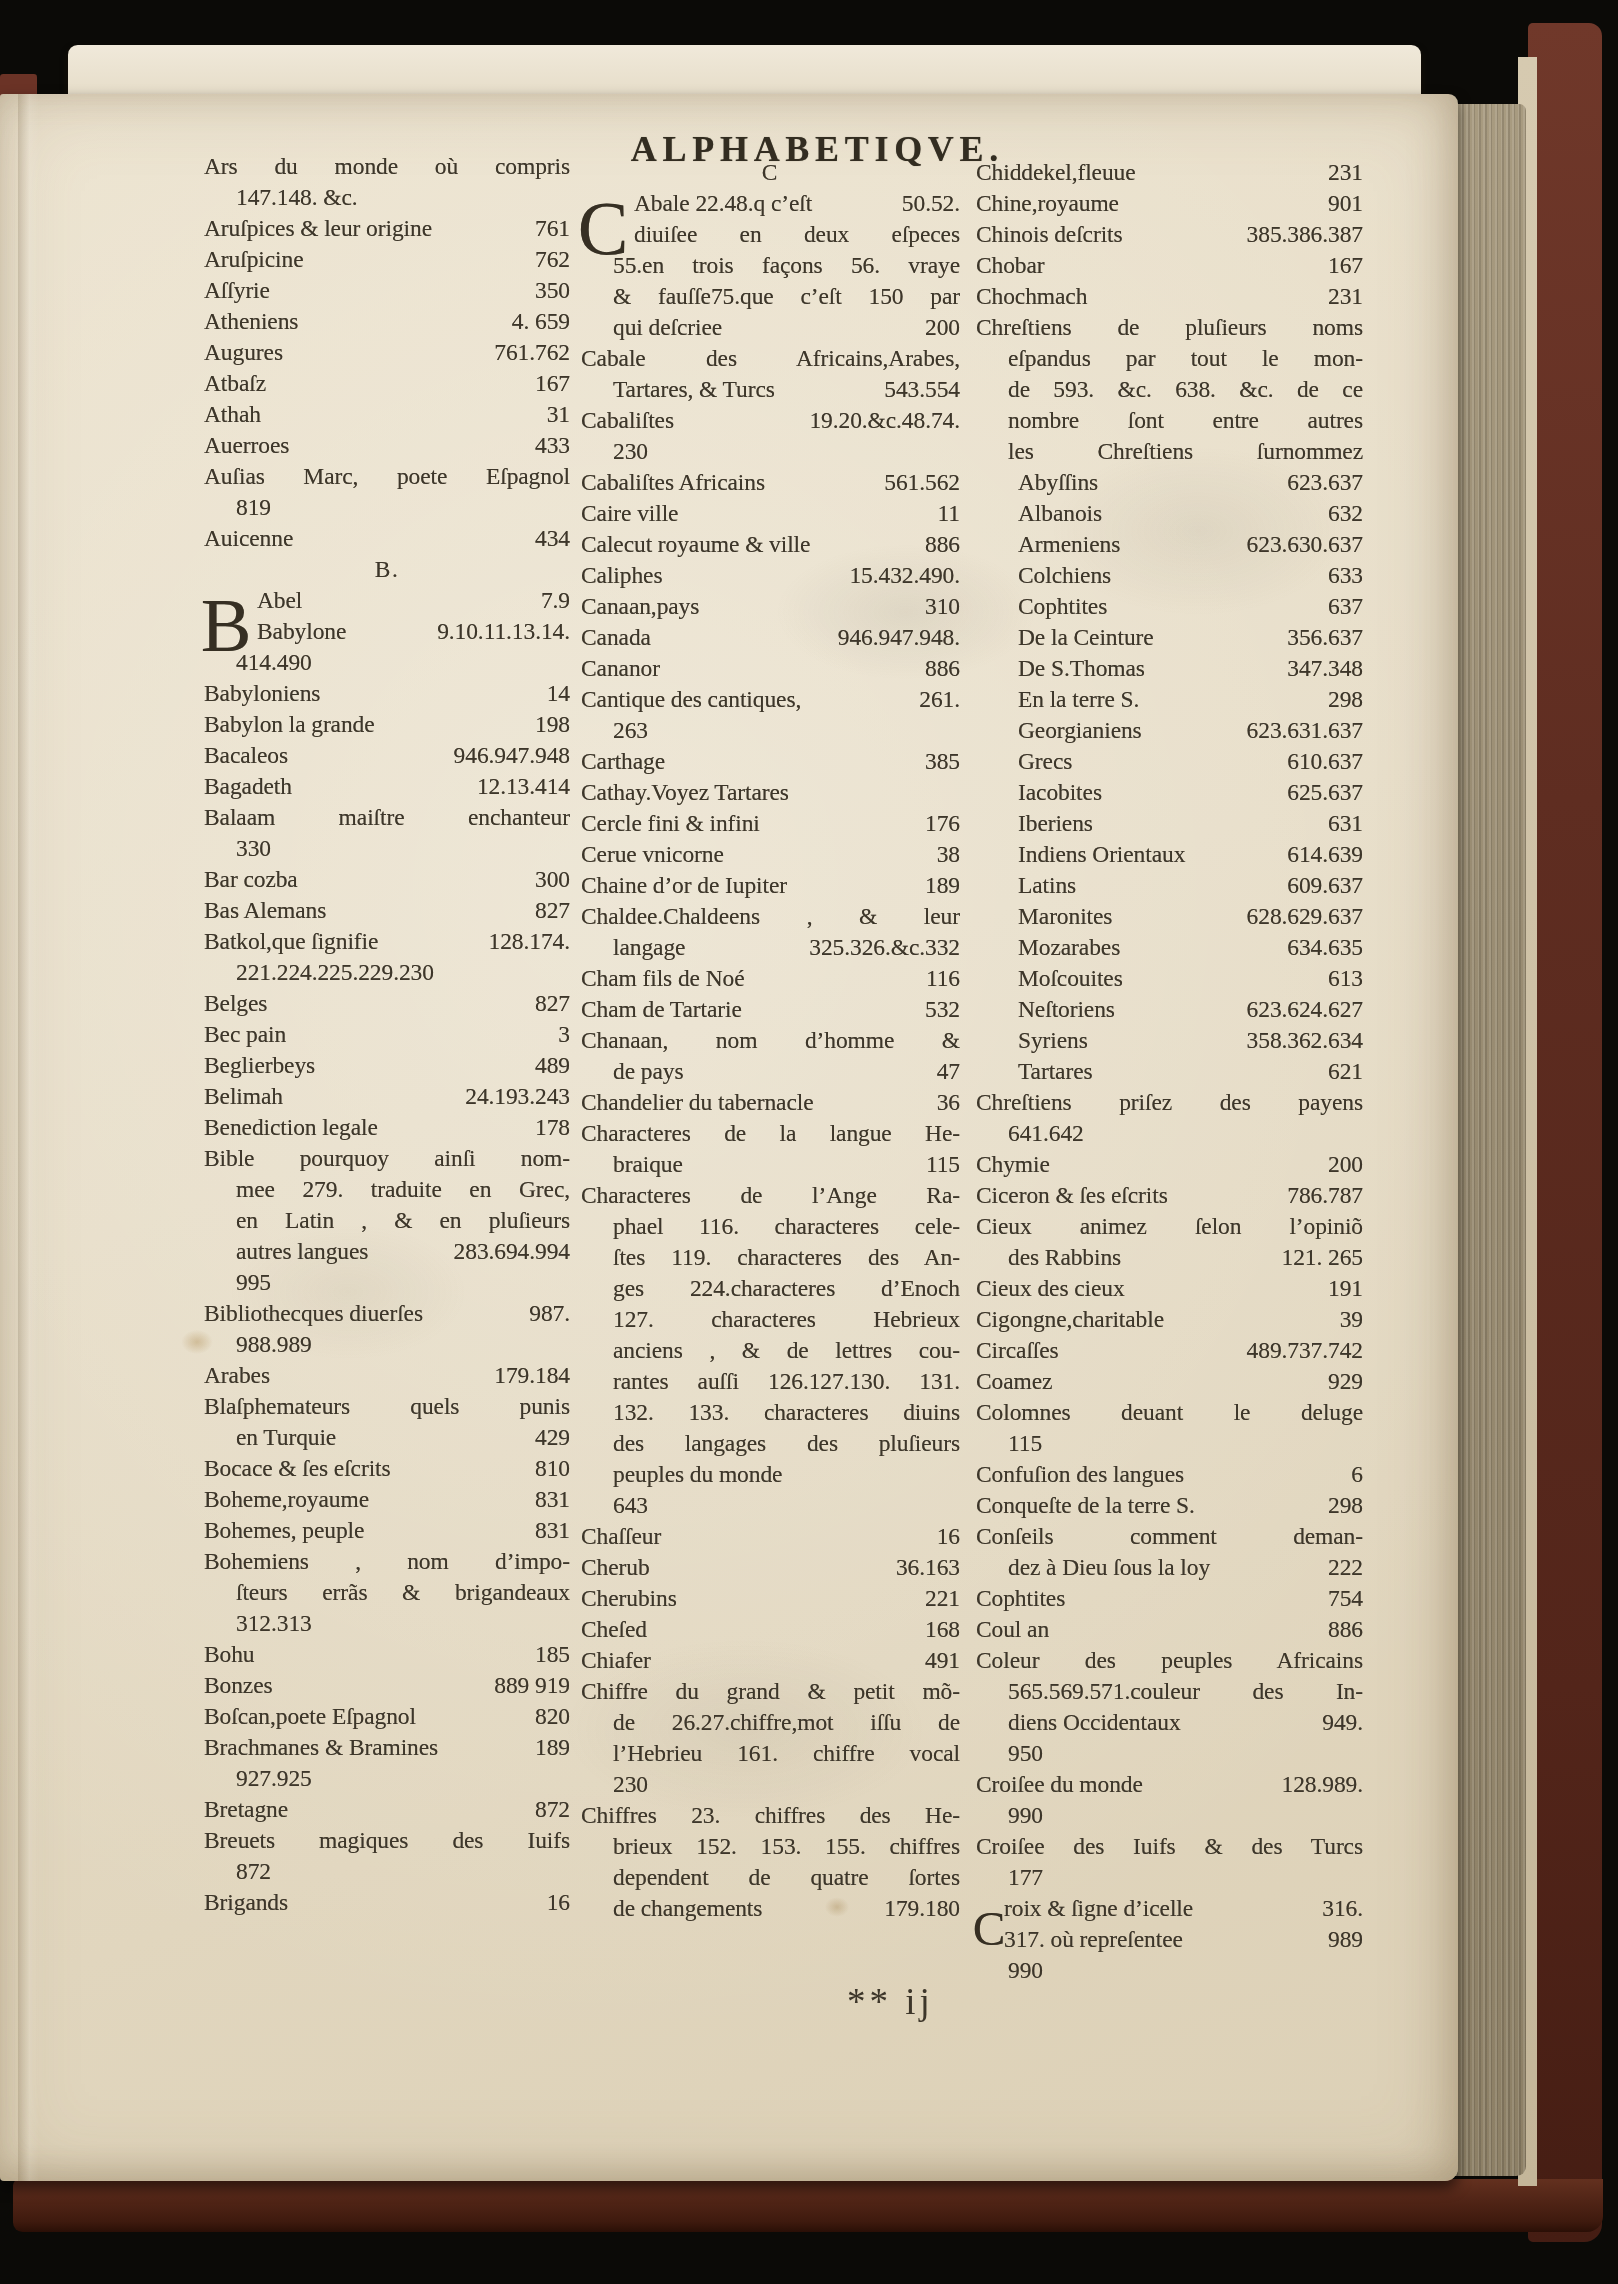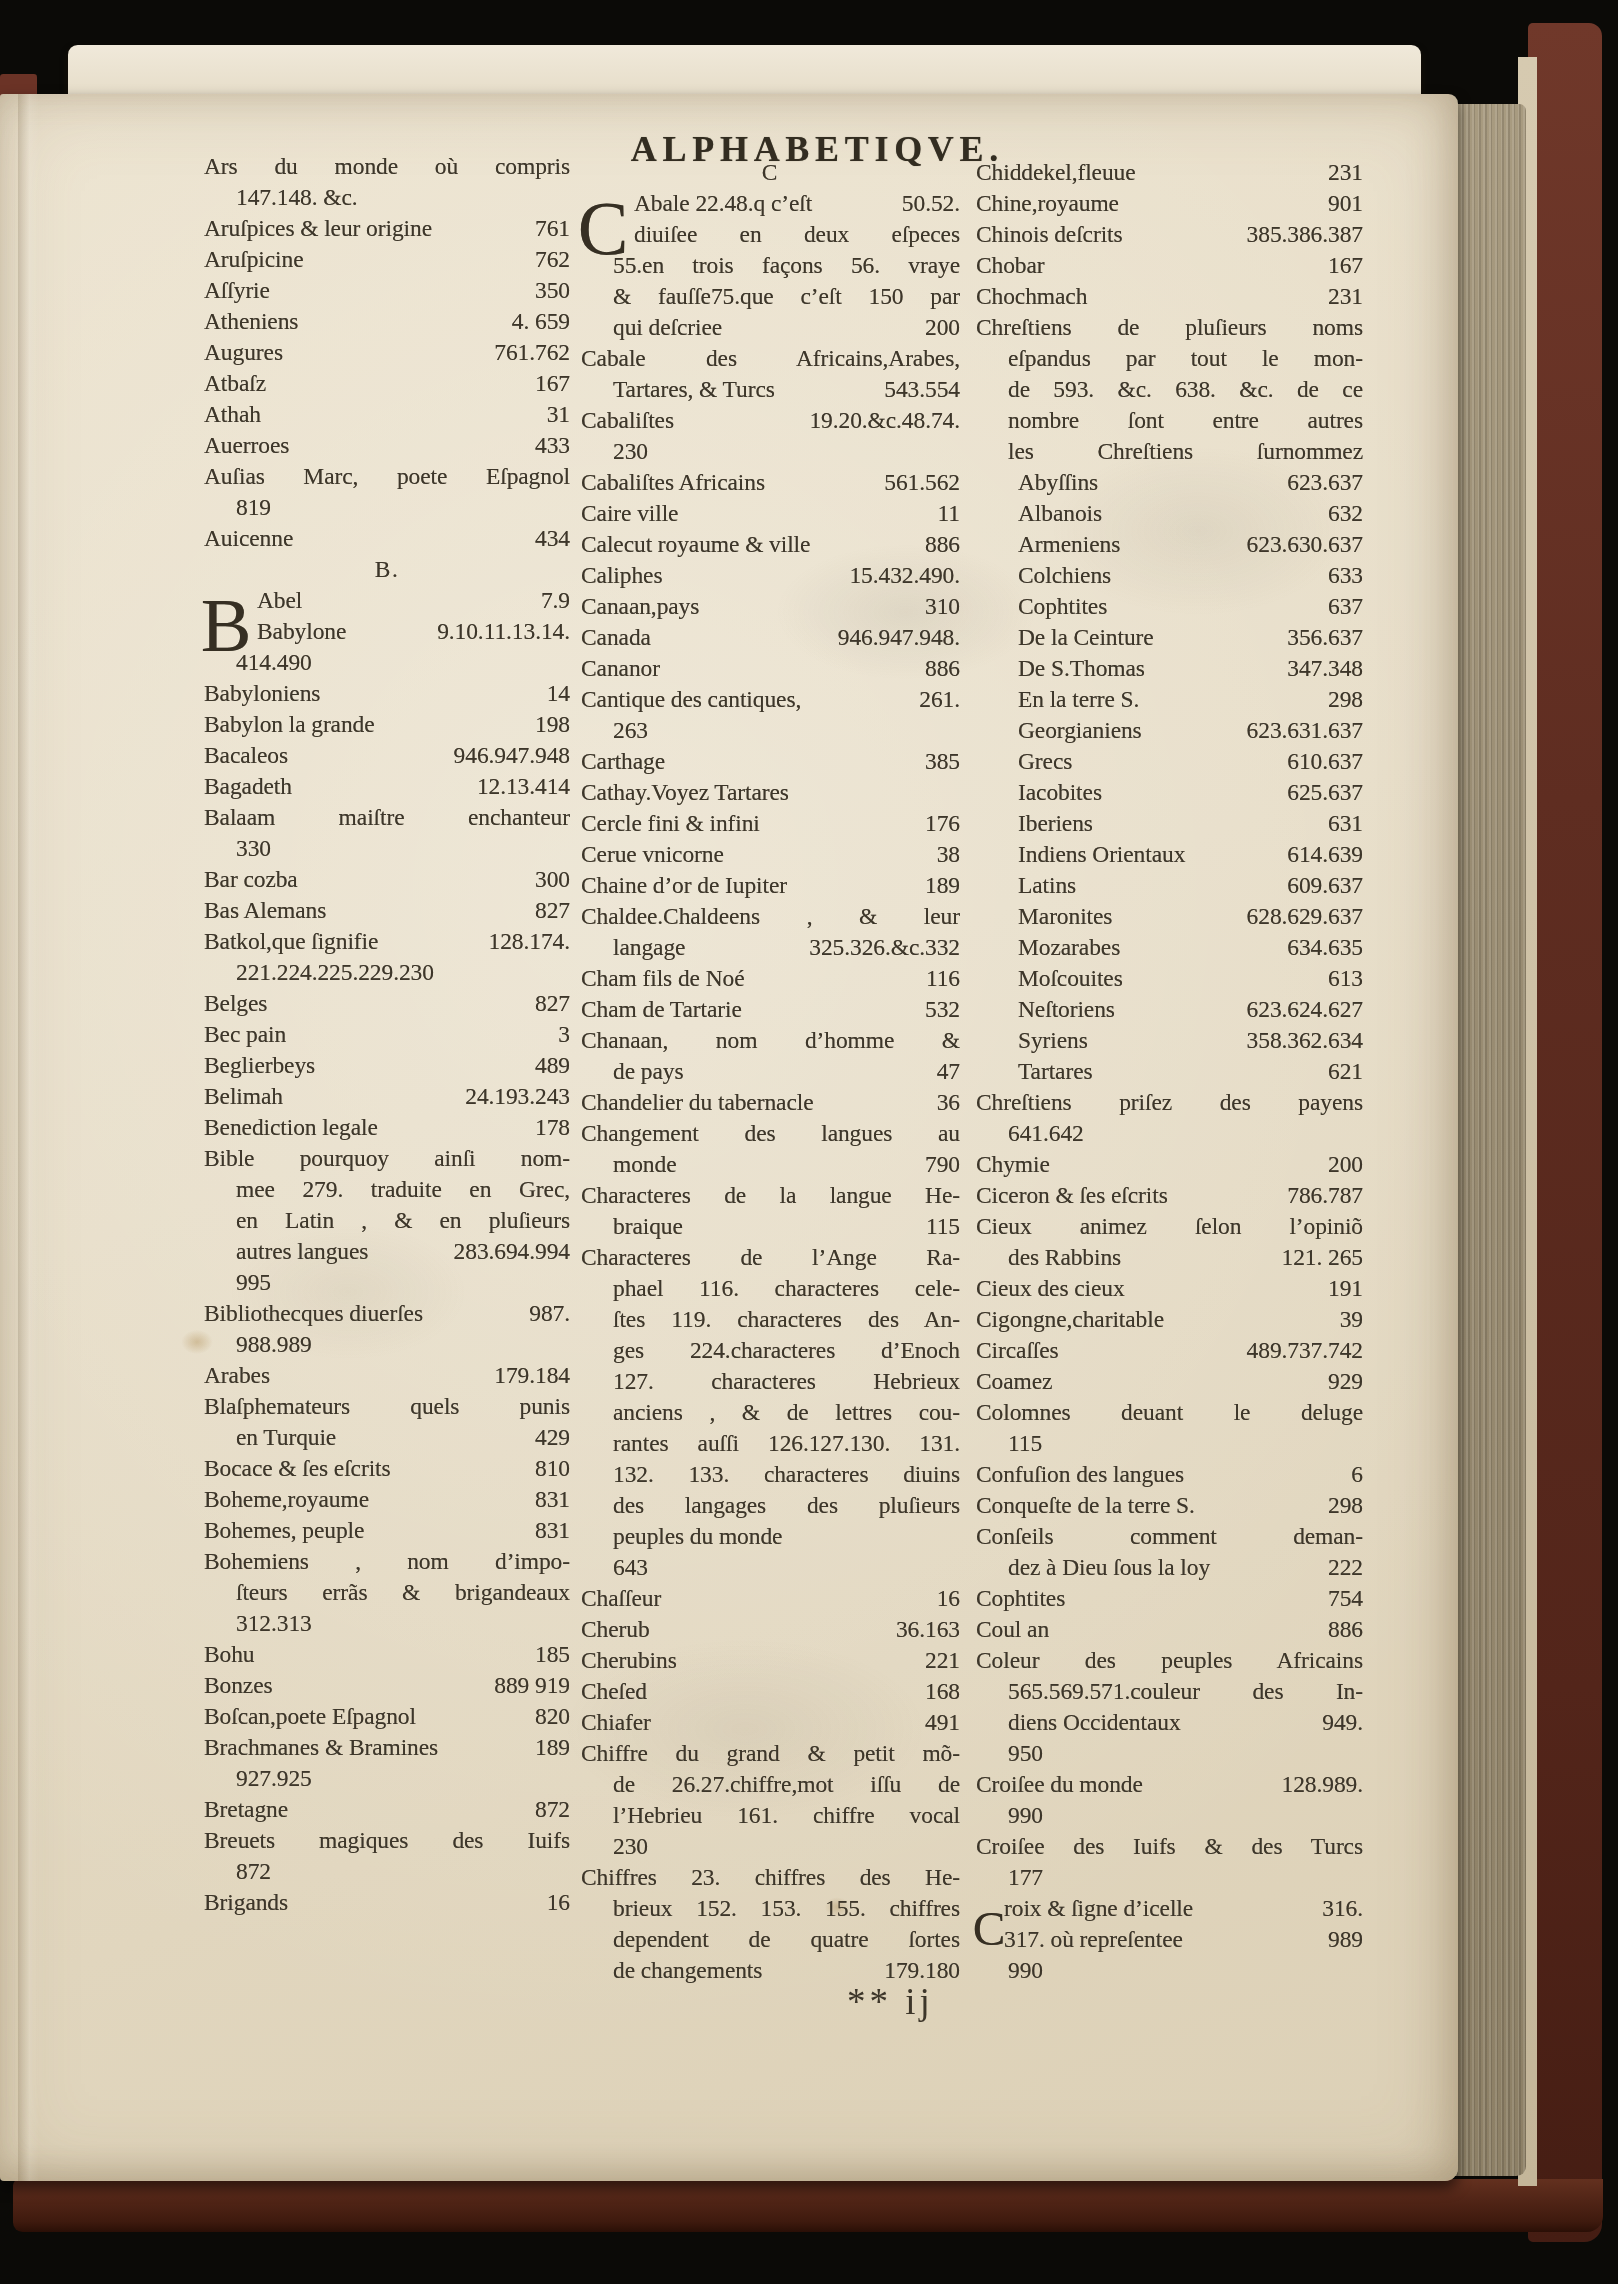--- a/index.html
+++ b/index.html
@@ -483,27 +483,20 @@
           <span class="n">47</span>
         </div>
       </div>
       <div class="entry">
         <div class="ln fx">
           <span class="t">Chandelier du tabernacle</span>
           <span class="n">36</span>
         </div>
       </div>
       <div class="entry">
-        <div class="ln j"><span class="t">Changement des langues au</span></div>
-        <div class="ln i1 fx">
-          <span class="t">monde</span>
-          <span class="n">790</span>
-        </div>
-      </div>
-      <div class="entry">
         <div class="ln j"><span class="t">Characteres de la langue He-</span></div>
         <div class="ln i1 fx">
           <span class="t">braique</span>
           <span class="n">115</span>
         </div>
       </div>
       <div class="entry">
         <div class="ln j"><span class="t">Characteres de l’Ange Ra-</span></div>
         <div class="ln i1 j"><span class="t">phael 116. characteres cele-</span></div>
         <div class="ln i1 j"><span class="t">ſtes 119. characteres des An-</span></div>

